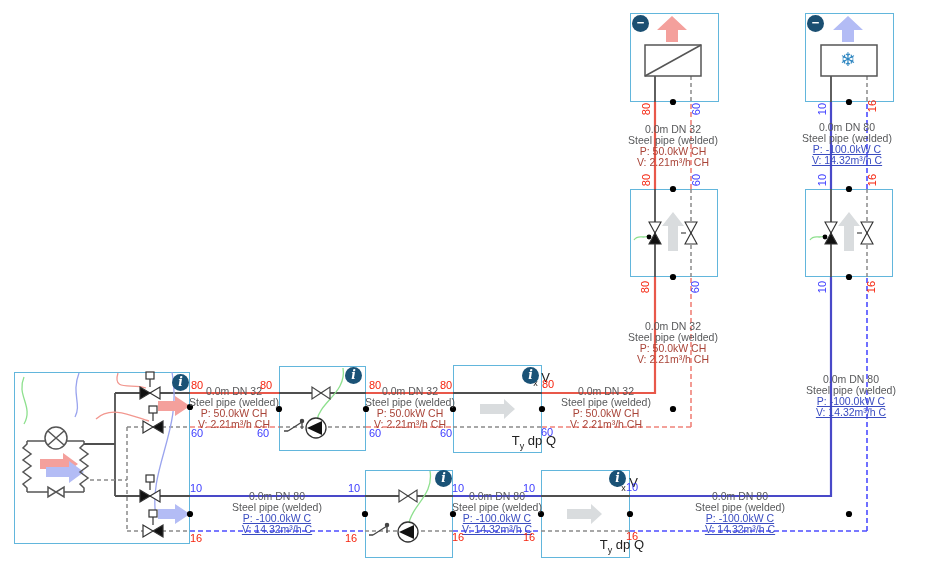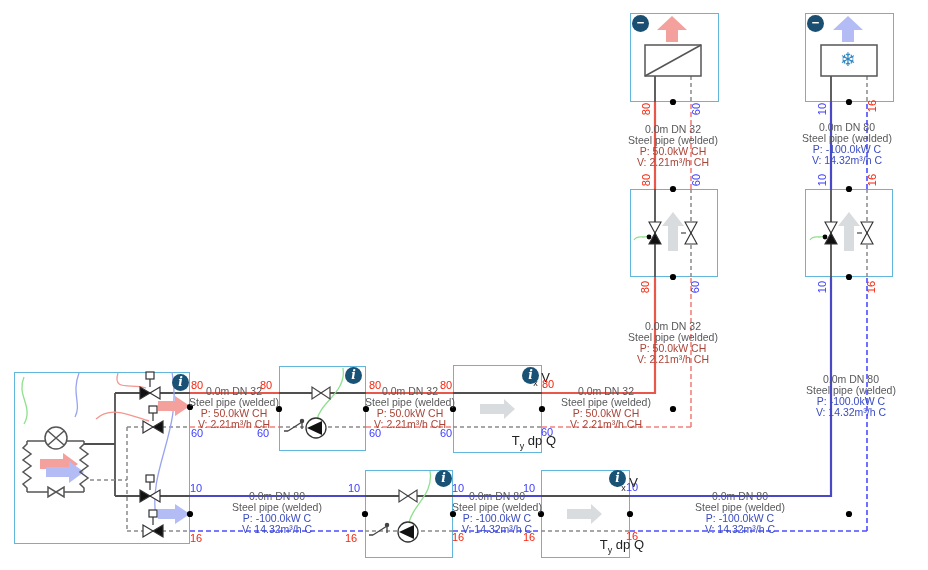--- a/index.html
+++ b/index.html
@@ -3,21 +3,21 @@
 <meta charset="utf-8">
 <style>
   html,body{margin:0;padding:0;background:#fff;}
   .canvas{position:relative;width:928px;height:570px;background:#fff;overflow:hidden;
           font-family:"Liberation Sans",sans-serif;}
   .layer{position:absolute;left:0;top:0;z-index:2;}
   .block{position:absolute;border:1.6px solid var(--block_border,#62b6dc);box-sizing:border-box;z-index:1;background:transparent;}
   .pipe-label{position:absolute;z-index:3;text-align:center;font-size:10.5px;line-height:11px;
               color:var(--label_gray,#58595b);white-space:nowrap;transform:translateX(-50%);}
   .pipe-label.ch .pv{color:var(--label_ch,#a94438);}
-  .pipe-label.c  .pv{color:var(--label_c,#3a4cc0);}
+  .pipe-label.c  .pv{color:var(--label_c,#3a4cc0);text-decoration:underline;}
   .temp{position:absolute;z-index:3;font-size:11px;line-height:12px;width:26px;text-align:center;
         transform:translate(-50%,-50%);}
   .temp.rot{transform:translate(-50%,-50%) rotate(-90deg);}
   .temp.r{color:var(--temp_red,#f5250f);}
   .temp.b{color:var(--temp_blue,#3d3dff);}
   .badge{position:absolute;z-index:4;width:17px;height:17px;border-radius:50%;color:#fff;text-align:center;cursor:pointer;}
   .badge.info{background:var(--icon_info_bg,#1a5276);font:italic 700 12px/16px "DejaVu Serif",serif;}
   .badge.minus{background:var(--icon_minus_bg,#1b4f72);font:700 13px/15px "Liberation Sans",sans-serif;}
   .txt{position:absolute;z-index:3;font-size:13px;color:#222;text-align:right;white-space:nowrap;}
   .txt sub{font-size:9px;}

